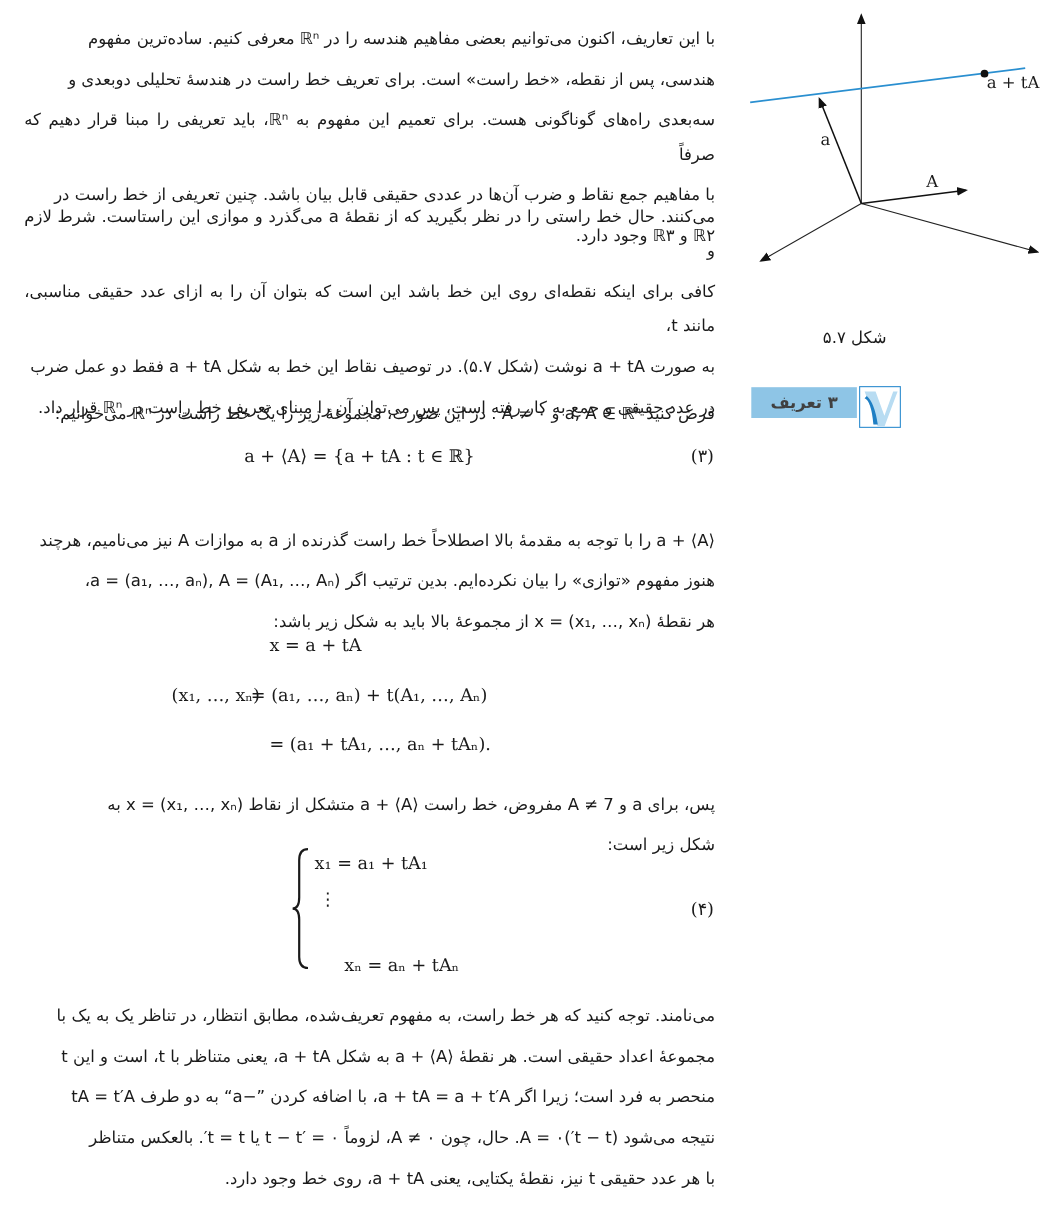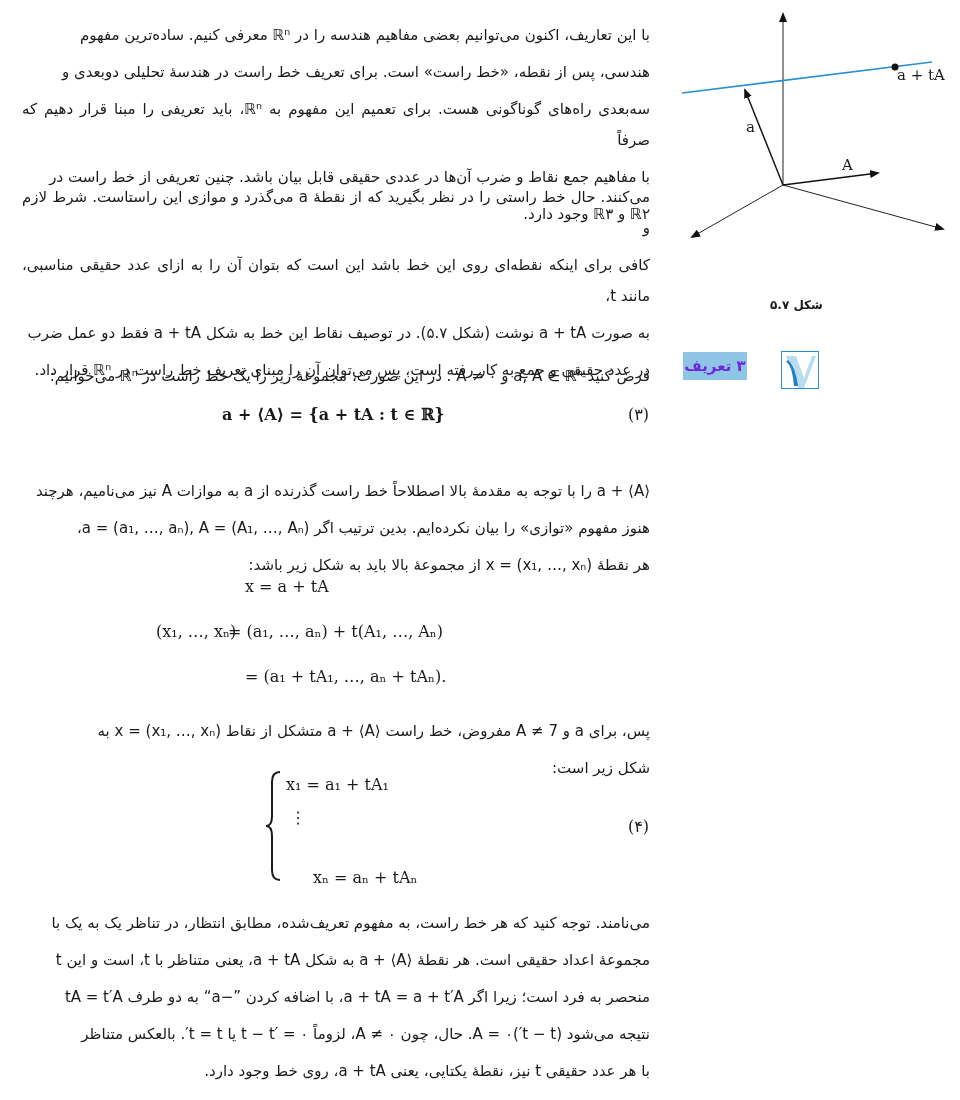--- a/index.html
+++ b/index.html
@@ -4,24 +4,24 @@
 <style>
   html, body { margin: 0; padding: 0; background: #ffffff; }
   body { width: 960px; height: 1100px; position: relative; overflow: hidden;
          font-family: "DejaVu Sans", sans-serif; color: #1a1a1a; }
   .para { position: absolute; left: 16px; width: 640px; direction: rtl; text-align: justify;
           font-family: "DejaVu Sans", sans-serif; font-size: 15px; line-height: 31px; }
   .para p { margin: 6px; }
   .eq { position: absolute; font-family: "DejaVu Serif", serif; font-size: 16px; direction: ltr; white-space: nowrap; }
   .eqnum { position: absolute; font-family: "DejaVu Serif", serif; font-size: 16px; }
   .fig { position: absolute; left: 676px; top: 0; width: 284px; height: 320px; }
-  .fig-caption { position: absolute; left: 770px; top: 298px; font-weight: bold; font-size: 12px; direction: rtl; }
-  .def-badge { position: absolute; left: 683px; top: 352px; width: 64px; height: 28px; background: #8ec5e6;
+  .fig-caption { position: absolute; left: 748px; top: 298px; font-weight: normal; font-size: 15px; direction: rtl; }
+  .def-badge { position: absolute; left: 683px; top: 352px; width: 96px; height: 28px; background: #8ec5e6;
                display: flex; align-items: center; justify-content: center; direction: rtl;
-               font-weight: bold; font-size: 15px; color: #6d28d9; }
+               font-weight: bold; font-size: 15px; color: #404040; }
   .def-icon { position: absolute; left: 781px; top: 351px; width: 38px; height: 38px; border: 1.5px solid #2d8ccf;
               box-sizing: border-box; background: #ffffff; overflow: hidden; }
 </style>
 </head>
 <body>
 
 <div class="para" style="top: 14px;">
   <p>با این تعاریف، اکنون می‌توانیم بعضی مفاهیم هندسه را در ℝⁿ معرفی کنیم. ساده‌ترین مفهوم</p>
   <p>هندسی، پس از نقطه، «خط راست» است. برای تعریف خط راست در هندسهٔ تحلیلی دوبعدی و</p>
   <p>سه‌بعدی راه‌های گوناگونی هست. برای تعمیم این مفهوم به ℝⁿ، باید تعریفی را مبنا قرار دهیم که صرفاً</p>
@@ -32,21 +32,21 @@
 <div class="para" style="top: 176px;">
   <p>می‌کنند. حال خط راستی را در نظر بگیرید که از نقطهٔ a می‌گذرد و موازی این راستاست. شرط لازم و</p>
   <p>کافی برای اینکه نقطه‌ای روی این خط باشد این است که بتوان آن را به ازای عدد حقیقی مناسبی، مانند t،</p>
   <p>به صورت a + tA نوشت (شکل ۵.۷). در توصیف نقاط این خط به شکل a + tA فقط دو عمل ضرب</p>
   <p>در عدد حقیقی و جمع به کار رفته است، پس می‌توان آن را مبنای تعریف خط راست در ℝⁿ قرار داد.</p>
 </div>
 
 <div class="para" style="top: 355px;">
   <p>فرض کنید a, A ∈ ℝⁿ و A ≠ ۰ . در این صورت، مجموعهٔ زیر را یک خط راست در ℝⁿ می‌خوانیم:</p>
 </div>
-<div class="eq" style="left: 222px; top: 405px; font-weight: bold;">a + ⟨A⟩ = {a + tA : t ∈ ℝ}</div>
+<div class="eq" style="left: 222px; top: 405px;">a + ⟨A⟩ = {a + tA : t ∈ ℝ}</div>
 <div class="eqnum" style="left: 628px; top: 405px;">(۳)</div>
 
 <div class="para" style="top: 470px;">
   <p>⟨A⟩ + a را با توجه به مقدمهٔ بالا اصطلاحاً خط راست گذرنده از a به موازات A نیز می‌نامیم، هرچند</p>
   <p>هنوز مفهوم «توازی» را بیان نکرده‌ایم. بدین ترتیب اگر a = (a₁, …, aₙ), A = (A₁, …, Aₙ)،</p>
   <p>هر نقطهٔ x = (x₁, …, xₙ) از مجموعهٔ بالا باید به شکل زیر باشد:</p>
 </div>
 
 <div class="eq" style="left: 245px; top: 577px;">x = a + tA</div>
 <div class="eq" style="left: 156px; top: 622px;">(x₁, …, xₙ)</div>

